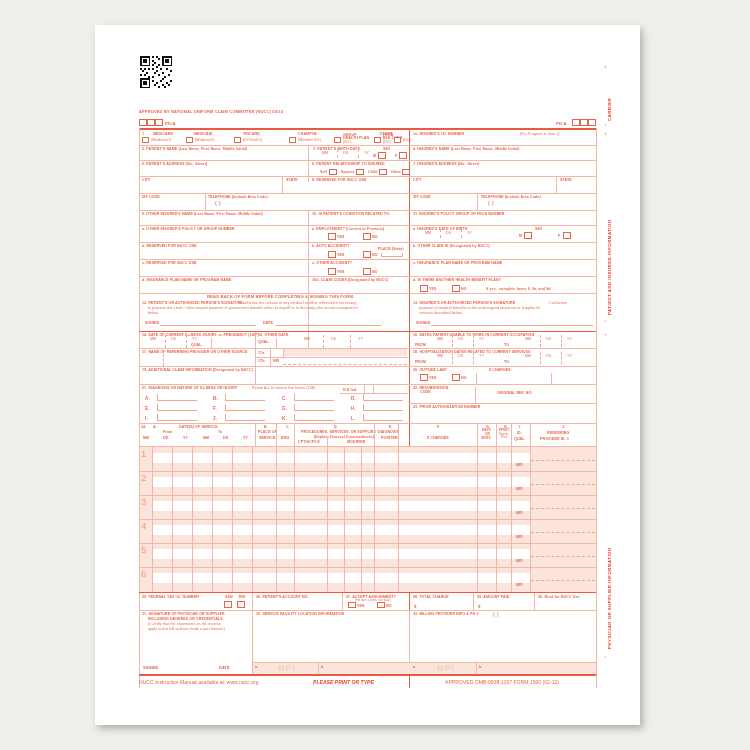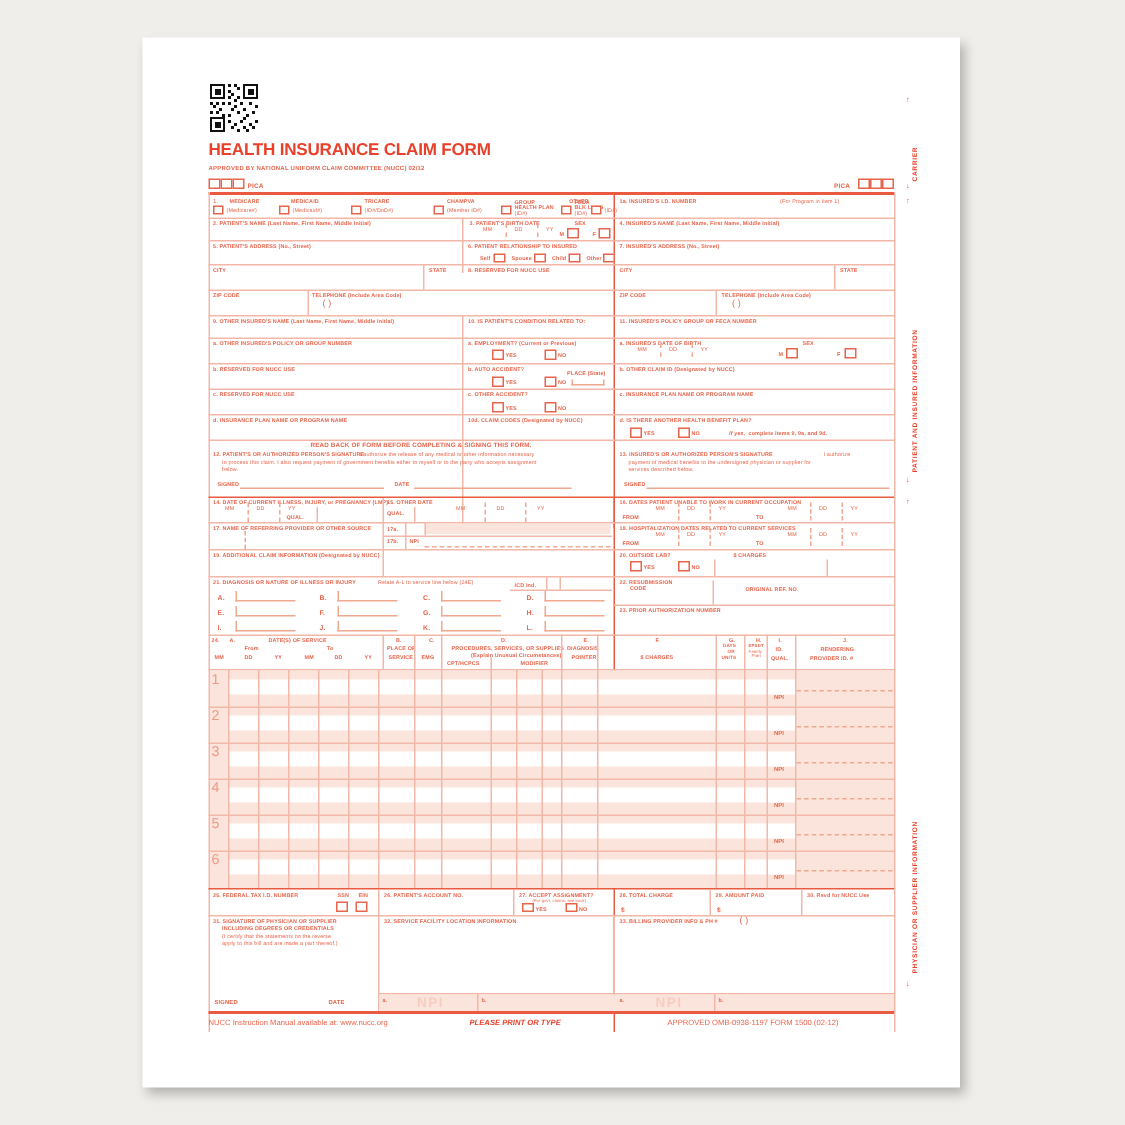--- a/index.html
+++ b/index.html
@@ -108,21 +108,20 @@
           <rect x="19" y="31" width="2" height="2"></rect>
             <rect x="27" y="27" width="2" height="2"></rect>
           <rect x="31" y="25" width="2" height="2"></rect>
             <rect x="25" y="31" width="2" height="2"></rect>
           <rect x="29" y="29" width="2" height="2"></rect>
             <rect x="23" y="29" width="2" height="2"></rect>
         </g>
       </svg>
     </div>
 
-    <div id="title">HEALTH INSURANCE CLAIM FORM</div>
     <div id="subtitle">APPROVED BY NATIONAL UNIFORM CLAIM COMMITTEE (NUCC) 02/12</div>
 
     <div class="cb" style="left:24px;top:82px;width:8px;height:7px;"></div>
     <div class="cb" style="left:32px;top:82px;width:8px;height:7px;"></div>
     <div class="cb" style="left:40px;top:82px;width:8px;height:7px;"></div>
     <div class="lbl b" style="left:50px;top:83.5px;font-size:4.3px;">PICA</div>
     <div class="lbl b" style="left:441px;top:83.5px;font-size:4.3px;">PICA</div>
     <div class="cb" style="left:457px;top:82px;width:8px;height:7px;"></div>
     <div class="cb" style="left:465px;top:82px;width:8px;height:7px;"></div>
     <div class="cb" style="left:473px;top:82px;width:8px;height:7px;"></div>

